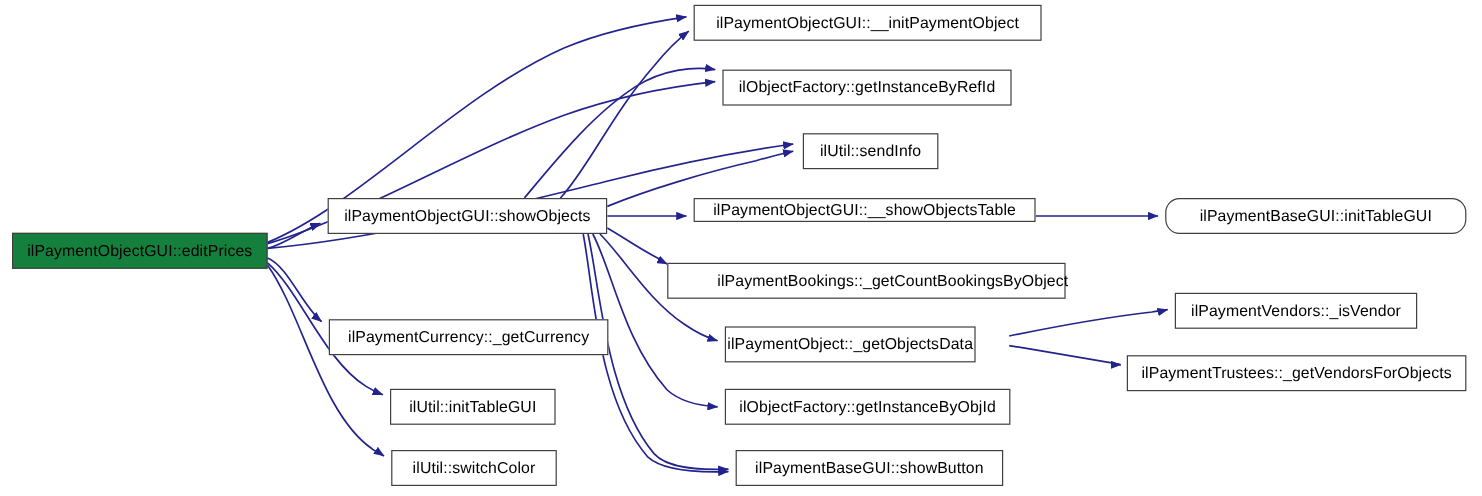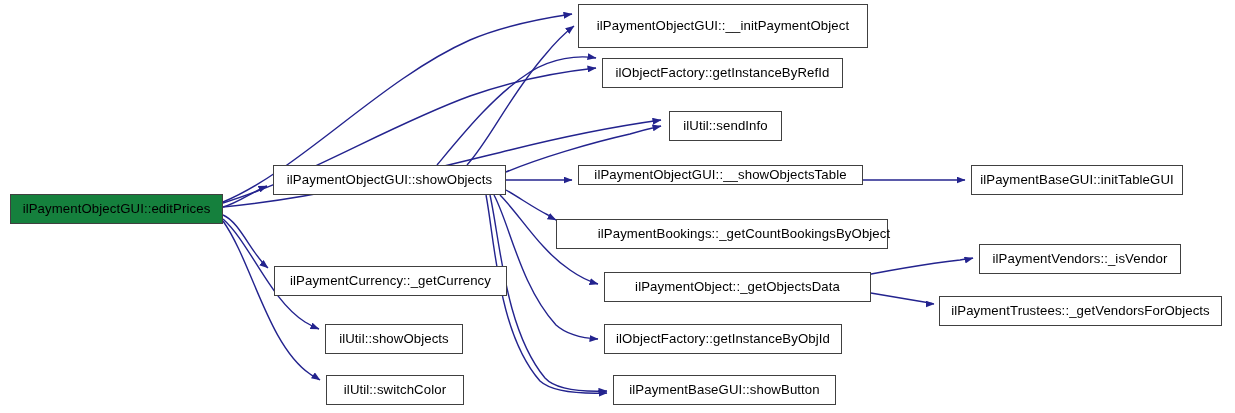--- a/index.html
+++ b/index.html
@@ -74,58 +74,58 @@
         <path d="M486,195 C495,242 498,333 540,381 C552,392 578,394 607,393" fill="none" stroke="#23238e" stroke-width="1.4" marker-end="url(#arrowhead)"></path>
         <path d="M863,180 L965,180" fill="none" stroke="#23238e" stroke-width="1.4" marker-end="url(#arrowhead)"></path>
         <path d="M841,280 C880,272 925,264 960,260 C965,259 969,259 973,258" fill="none" stroke="#23238e" stroke-width="1.4" marker-end="url(#arrowhead)"></path>
         <path d="M841,288 C872,293 905,299 930,303 C932,303 933,304 934,304" fill="none" stroke="#23238e" stroke-width="1.4" marker-end="url(#arrowhead)"></path>
       </g>
   </svg>
   <div id="nodes-group">
       <div class="node root" style="left: 10px; top: 194px; width: 213px; height: 30px;">
         <span class="node-label">ilPaymentObjectGUI::editPrices</span>
       </div>
-      <div class="node" style="left: 578px; top: 4px; width: 290px; height: 44px;">
+      <div class="node" style="left: 578px; top: 4px; width: 290px; height: 30px;">
         <span class="node-label">ilPaymentObjectGUI::__initPaymentObject</span>
       </div>
       <div class="node" style="left: 602px; top: 58px; width: 241px; height: 30px;">
         <span class="node-label">ilObjectFactory::getInstanceByRefId</span>
       </div>
       <div class="node" style="left: 669px; top: 111px; width: 113px; height: 30px;">
         <span class="node-label">ilUtil::sendInfo</span>
       </div>
       <div class="node" style="left: 273px; top: 165px; width: 233px; height: 30px;">
         <span class="node-label">ilPaymentObjectGUI::showObjects</span>
       </div>
       <div class="node" style="left: 578px; top: 165px; width: 285px; height: 20px;">
         <span class="node-label">ilPaymentObjectGUI::__showObjectsTable</span>
       </div>
-      <div class="node" style="left: 971px; top: 165px; width: 212px; height: 30px;">
+      <div class="node" style="left: 971px; top: 165px; width: 251px; height: 30px; border-radius: 12px;">
         <span class="node-label">ilPaymentBaseGUI::initTableGUI</span>
       </div>
       <div class="node" style="left: 556px; top: 219px; width: 332px; height: 30px; padding-left: 44px;">
         <span class="node-label">ilPaymentBookings::_getCountBookingsByObject</span>
       </div>
       <div class="node" style="left: 274px; top: 266px; width: 233px; height: 30px;">
         <span class="node-label">ilPaymentCurrency::_getCurrency</span>
       </div>
-      <div class="node" style="left: 604px; top: 272px; width: 267px; height: 30px;">
+      <div class="node" style="left: 604px; top: 272px; width: 209px; height: 30px;">
         <span class="node-label">ilPaymentObject::_getObjectsData</span>
       </div>
       <div class="node" style="left: 979px; top: 244px; width: 202px; height: 30px;">
         <span class="node-label">ilPaymentVendors::_isVendor</span>
       </div>
       <div class="node" style="left: 939px; top: 296px; width: 283px; height: 30px;">
         <span class="node-label">ilPaymentTrustees::_getVendorsForObjects</span>
       </div>
       <div class="node" style="left: 604px; top: 324px; width: 238px; height: 30px;">
         <span class="node-label">ilObjectFactory::getInstanceByObjId</span>
       </div>
       <div class="node" style="left: 325px; top: 324px; width: 138px; height: 30px;">
-        <span class="node-label">ilUtil::showObjects</span>
+        <span class="node-label">ilUtil::initTableGUI</span>
       </div>
       <div class="node" style="left: 613px; top: 375px; width: 223px; height: 30px;">
         <span class="node-label">ilPaymentBaseGUI::showButton</span>
       </div>
       <div class="node" style="left: 326px; top: 375px; width: 138px; height: 30px;">
         <span class="node-label">ilUtil::switchColor</span>
       </div>
     </div>
 </div>
 

